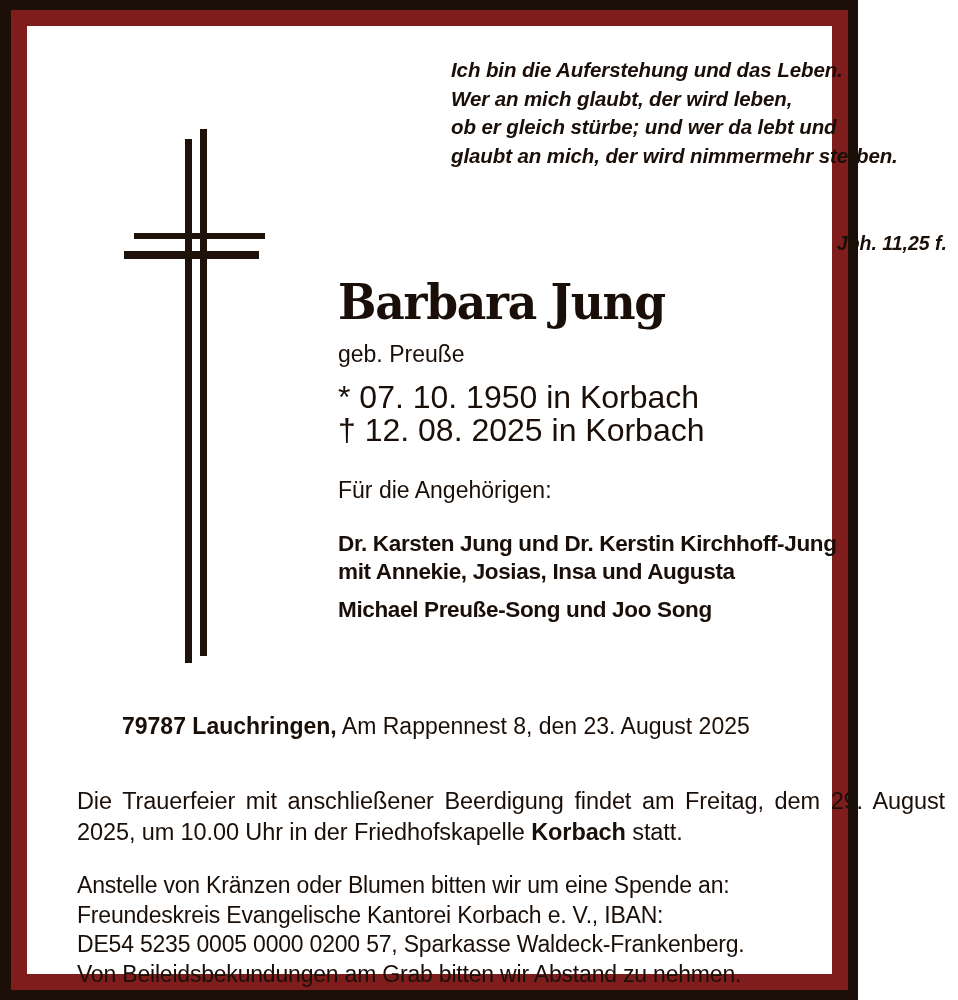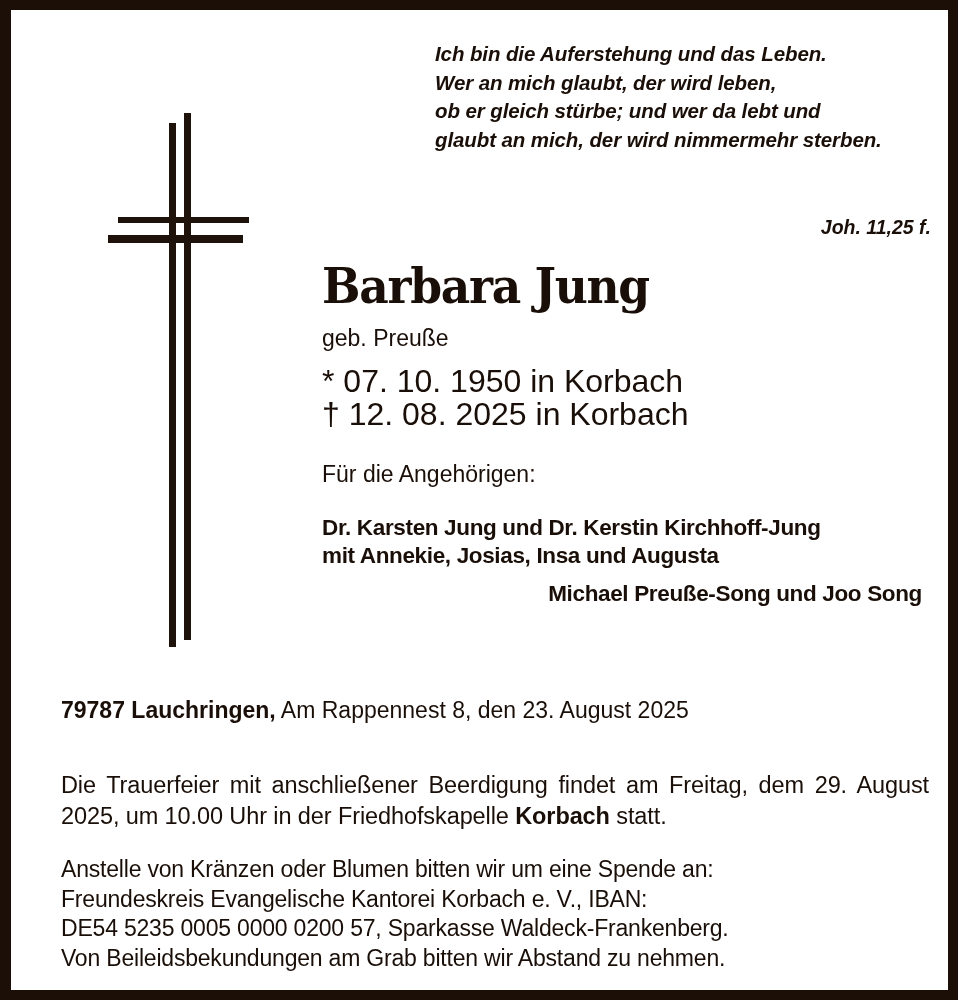--- a/index.html
+++ b/index.html
@@ -11,28 +11,28 @@
   body {
     width: 958px;
     height: 1000px;
     overflow: hidden;
     font-family: "Liberation Sans", sans-serif;
   }
 
   .notice {
     position: relative;
     box-sizing: border-box;
-    width: 958px;
+    width: 858px;
     height: 1000px;
     background: #7f1d1d;
     border-top: 10px solid #1b0f07;
     border-bottom: 10px solid #1b0f07;
     border-left: 11px solid #1b0f07;
     border-right: 10px solid #1b0f07;
-    padding: 0;
+    padding: 16px;
   }
 
   .inner {
     position: relative;
     width: 100%;
     height: 100%;
     background: #ffffff;
     color: #1a0f08;
   }
 
@@ -125,33 +125,33 @@
     position: absolute;
     left: 311px;
     top: 504px;
     width: 600px;
     font-weight: bold;
     font-size: 22.5px;
     line-height: 27.5px;
     letter-spacing: -0.35px;
   }
   .survivors .grp { margin-bottom: 11px; white-space: nowrap; }
-  .survivors .grp:last-child { margin-bottom: 0; text-align: right; }
+  .survivors .grp:last-child { margin-bottom: 0; }
   .survivors .grp div { white-space: nowrap; }
 
   
   .placedate {
     position: absolute;
     left: 50px;
     top: 686px;
     font-size: 23px;
     line-height: 28px;
     white-space: nowrap;
   }
-  .placedate b { font-weight: bold; }
+  .placedate b { font-weight: bold; margin-left: 45px; }
 
   
   .ceremony {
     position: absolute;
     left: 50px;
     top: 760px;
     width: 868px;
     font-size: 23.5px;
     line-height: 31px;
     text-align: justify;

